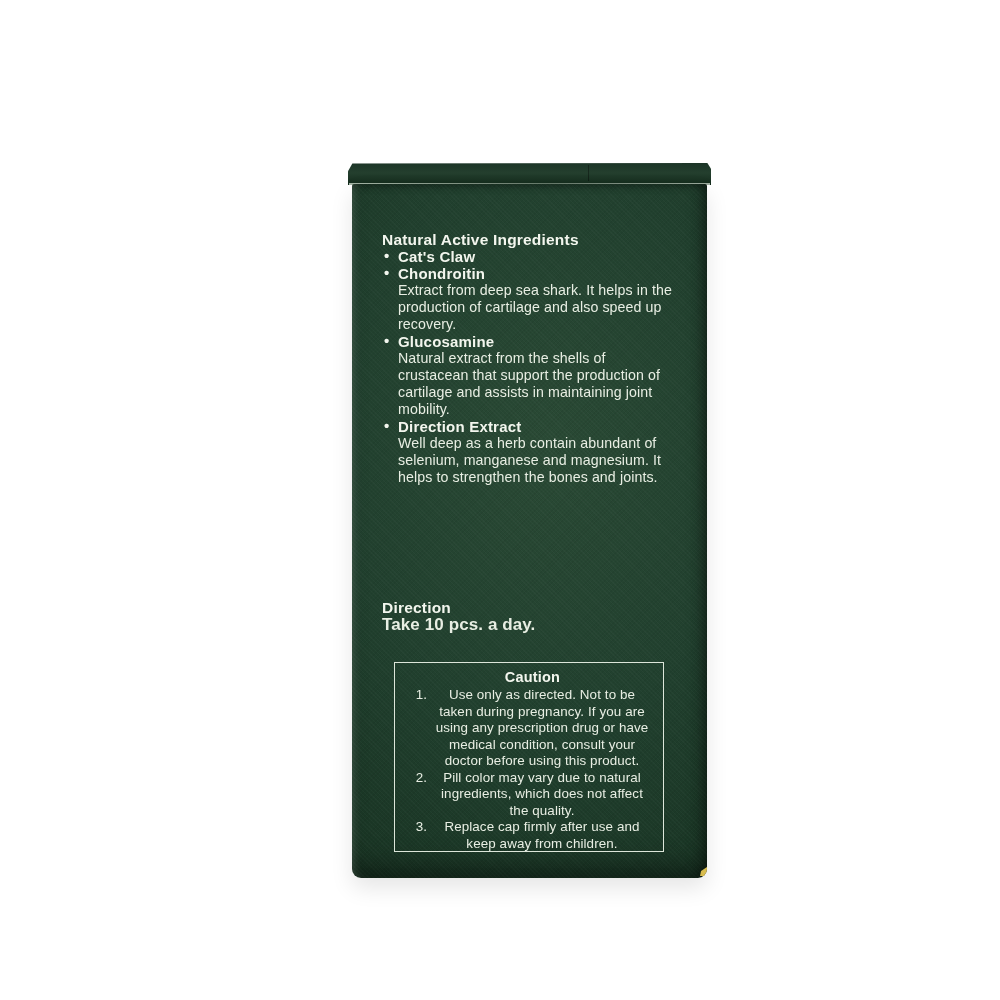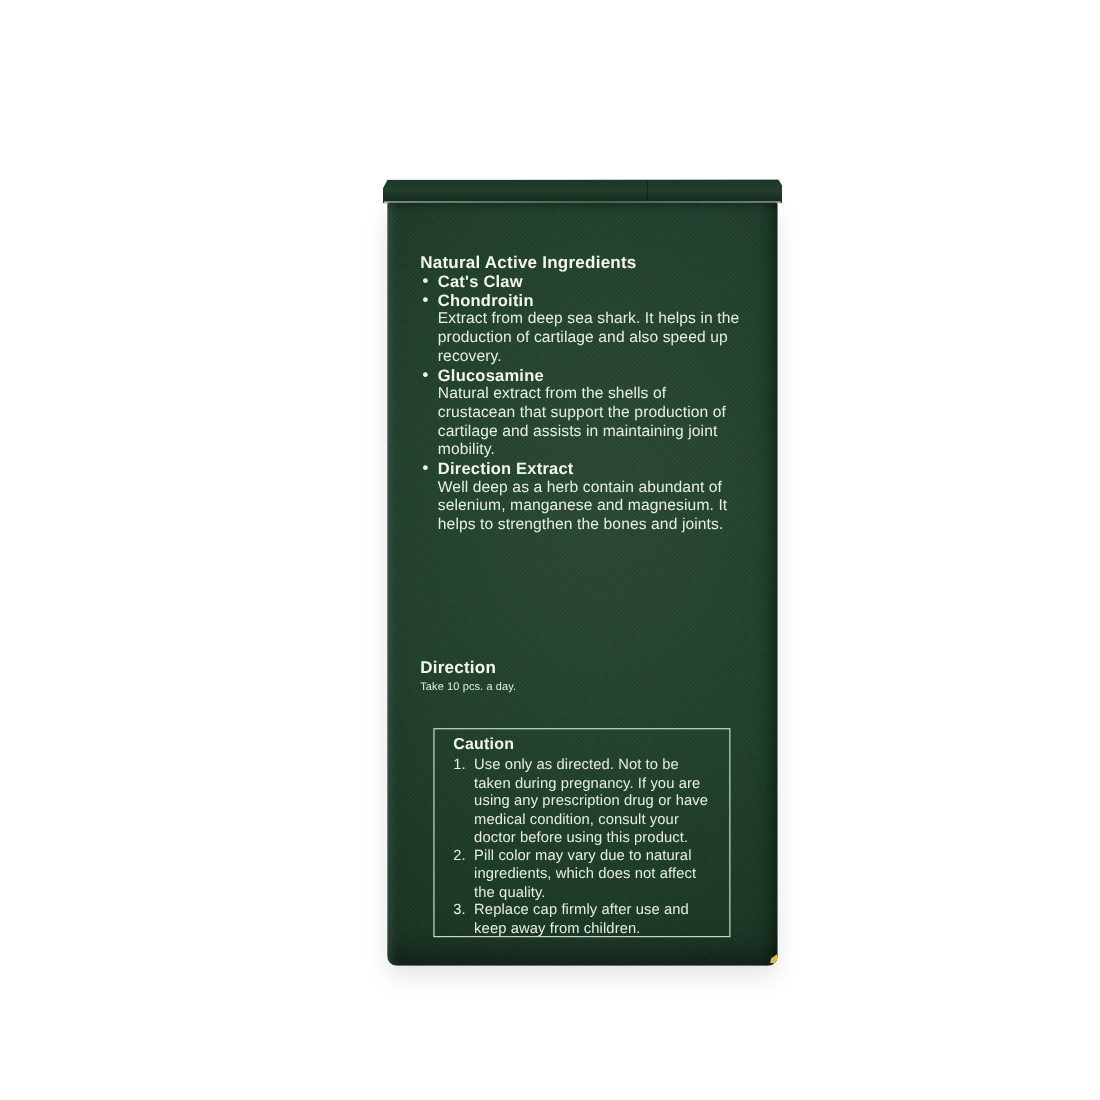--- a/index.html
+++ b/index.html
@@ -78,23 +78,24 @@
   
   .panel-text { color: #e8eee3; }
   .hdr {
     font-weight: bold;
     font-size: 15.5px;
     line-height: 17px;
     color: #f3f6ee;
     letter-spacing: 0.2px;
   }
   .body-txt {
-    font-size: 10px;
+    font-size: 17px;
     line-height: 17px;
     letter-spacing: 0.1px;
+    font-weight: bold;
   }
 
   .ingredients {
     position: absolute;
     left: 30px; top: 47px;
     width: 294px;
   }
   .ing-item { position: relative; padding-left: 16px; }
   .ing-head {
     position: relative;
@@ -121,20 +122,21 @@
     left: 30px; top: 415px;
     width: 294px;
   }
 
   .caution-box {
     position: absolute;
     left: 42px; top: 478px;
     width: 270px; height: 190px;
     border: 1.5px solid #dde6da;
     padding: 6px 10px 6px 17px;
+    text-align: center;
   }
   .caution-title {
     font-weight: bold;
     font-size: 14.5px;
     line-height: 17px;
     color: #f3f6ee;
     letter-spacing: 0.2px;
     margin-bottom: 1px;
   }
   .caution-item {

